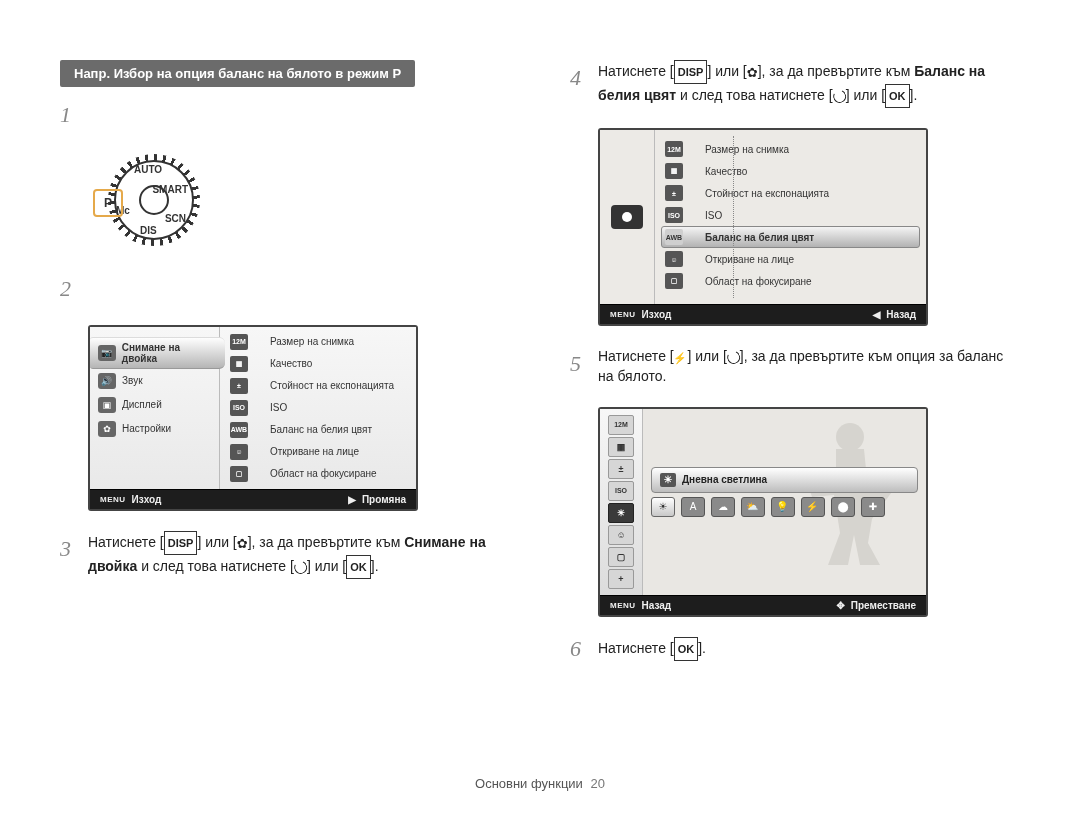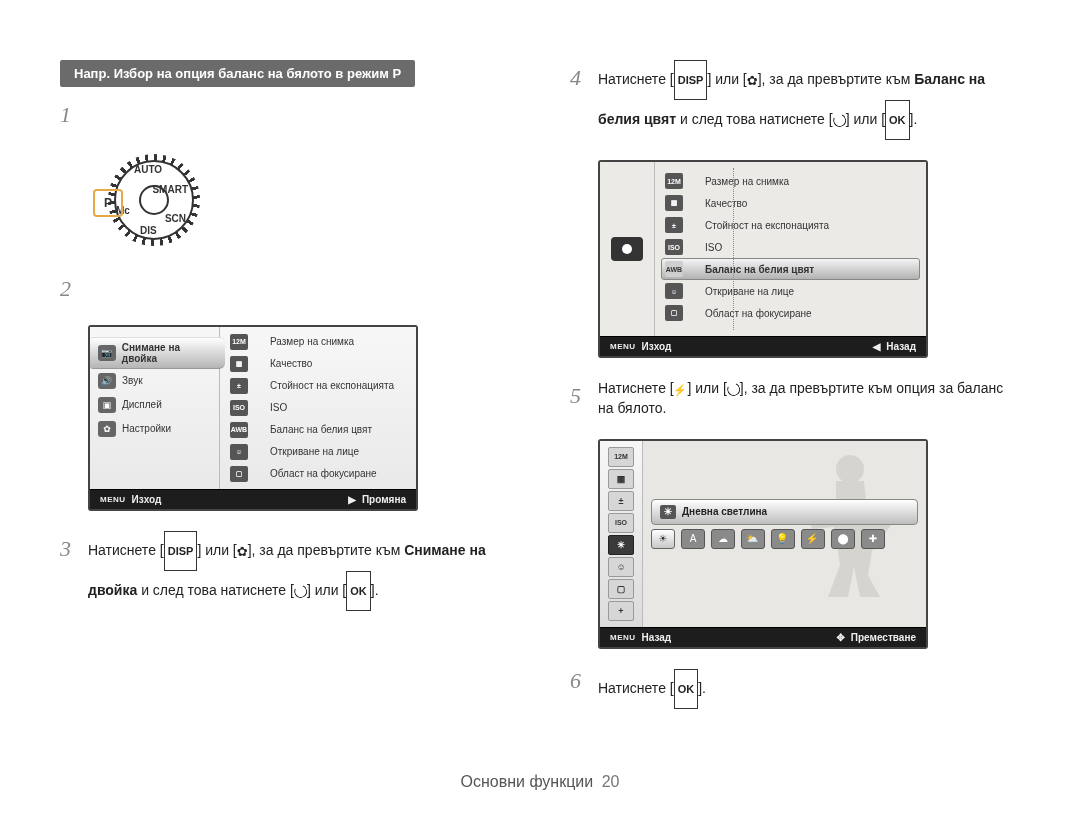--- a/index.html
+++ b/index.html
@@ -281,21 +281,21 @@
     position:relative;
   }
   .vguide {
     position:absolute; left:78px; top:6px; bottom:6px;
     width:0; border-left:1px dotted #888;
   }
 
   .btnbox {
     display:inline-block;
     border:1px solid #333;
-    padding:12px 3px;
+    padding:4px 3px;
     font-size:11px;
     font-weight:700;
     line-height:14px;
   }
   .btnglyph {
     display:inline-block;
     font-size:13px;
     vertical-align:middle;
     line-height:1;
   }
@@ -309,21 +309,21 @@
     border-top-color:transparent;
     border-radius:50%;
     vertical-align:middle;
   }
   .glyph-bolt::before { content:"\26A1"; font-size:11px; }
 
   .page-footer {
     position:absolute;
     left:0; right:0; bottom:24px;
     text-align:center;
-    font-size:16px;
+    font-size:13px;
     color:#555;
   }
   .page-footer .pg { color:#777; margin-left:4px;}
 </style>
 </head>
 <body>
 
 <div class="page">
 
 

